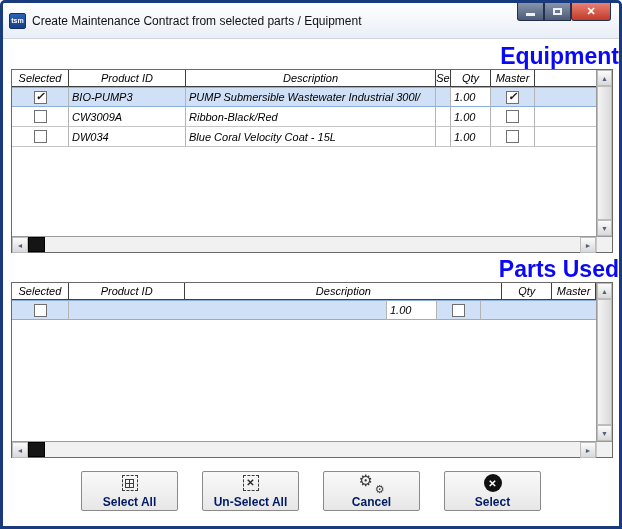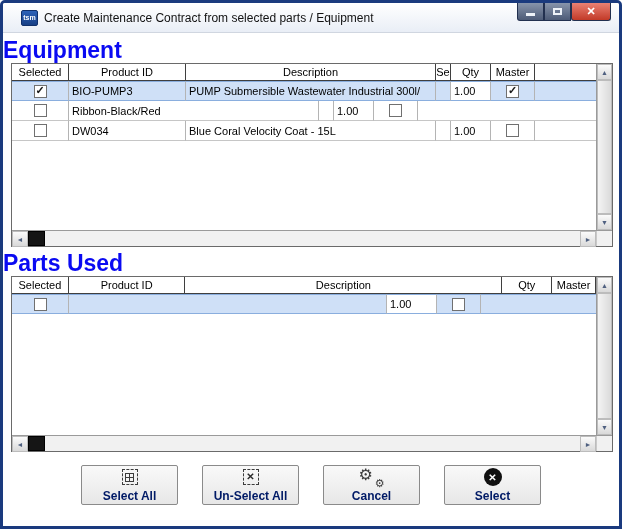--- a/index.html
+++ b/index.html
@@ -3,22 +3,22 @@
 <meta charset="utf-8">
 <style>
   * { box-sizing: border-box; margin: 0; padding: 0; font-family: "Liberation Sans", sans-serif; }
   html,body { width: 622px; height: 529px; background:#fff; }
   .window{
     width:622px;height:529px;border:3px solid #1a3a7e;border-radius:5px 5px 0 0;
     background:#fff;position:relative;overflow:hidden;
   }
   
   .titlebar{
-    height:30px;background:linear-gradient(#ffffff,#e9eef6);
-    display:flex;align-items:center;padding-left:18px;position:relative;
+    height:36px;background:linear-gradient(#ffffff,#e9eef6);
+    display:flex;align-items:center;padding-left:6px;position:relative;
     border-bottom:1px solid #d0d6e0;
   }
   .app-icon{
     width:17px;height:16px;background:linear-gradient(#2d62b8,#173f85);
     border:1px solid #10306b;border-radius:2px;color:#fff;font-size:7px;font-weight:bold;
     display:flex;align-items:center;justify-content:center;flex:0 0 auto;
   }
   .titletext{font-size:12px;color:#111;margin-left:6px;white-space:nowrap;}
   .win-buttons{position:absolute;top:0;right:8px;display:flex;}
   .win-btn{
@@ -26,27 +26,27 @@
     display:flex;align-items:center;justify-content:center;cursor:default;
   }
   .win-btn.min,.win-btn.max{width:27px;background:linear-gradient(#8794ab,#4d5b77);}
   .win-btn.min{border-radius:0 0 0 3px;}
   .win-btn.close{width:40px;background:linear-gradient(#ea8173,#c23a28);color:#fff;
     font-size:11px;font-weight:bold;border-radius:0 0 3px 3px;}
   .glyph-min{width:9px;height:3px;background:#eef2f8;margin-top:6px;}
   .glyph-max{width:9px;height:7px;border:2px solid #eef2f8;}
   
   .section-title{
-    text-align:left;color:#0a0af2;font-size:23px;font-weight:bold;line-height:26px;
+    text-align:right;color:#0a0af2;font-size:23px;font-weight:bold;line-height:26px;
   }
   .t1{margin-top:4px;}
   .t2{margin-top:3px;}
   
   .grid-wrap{margin-left:8px;width:602px;border:1px solid #6a6a6a;background:#fff;}
-  .grid-main{display:flex;}
+  .grid-main{display:flex;font-style:italic;}
   .grid-content{width:584px;overflow:hidden;}
   .eq .grid-content{height:166px;}
   .pu .grid-content{height:158px;}
   .g-header{display:flex;height:17px;}
   .g-hcell{
     border-right:1px solid #3f3f3f;border-bottom:1px solid #3f3f3f;background:#fff;
     font-size:11px;color:#000;display:flex;align-items:center;justify-content:center;
     overflow:hidden;white-space:nowrap;
   }
   .g-row{display:flex;height:20px;background:#fff;}
@@ -170,20 +170,21 @@
                 <span class="cglyph">✓</span>
               </div>
           </div>
           <div class="g-cell c6"></div>
         </div>
 
         <div class="g-row">
           <div class="g-cell c0 center">
             <div class="checkbox"></div>
           </div>
+          <div class="g-cell c1">CW3009A</div>
           <div class="g-cell c2">Ribbon-Black/Red</div>
           <div class="g-cell c3"></div>
           <div class="g-cell c4 qtycell">1.00</div>
           <div class="g-cell c5 center">
             <div class="checkbox"></div>
           </div>
           <div class="g-cell c6"></div>
         </div>
 
         <div class="g-row">

